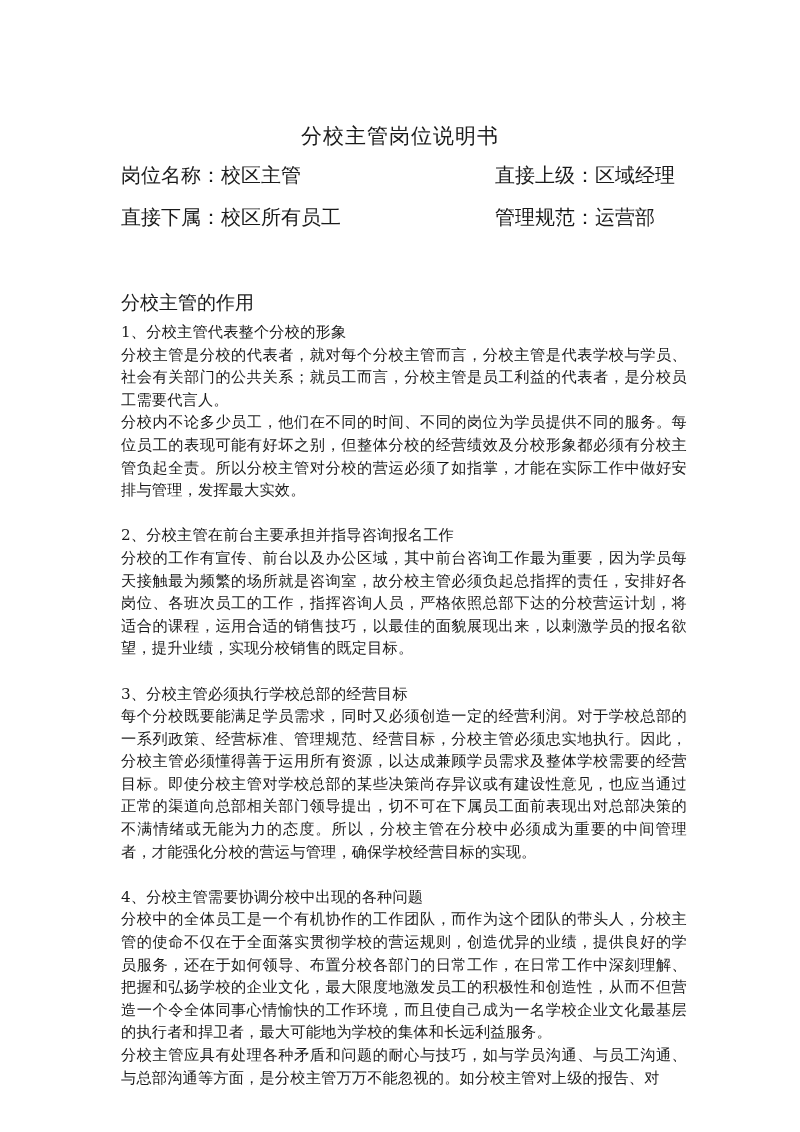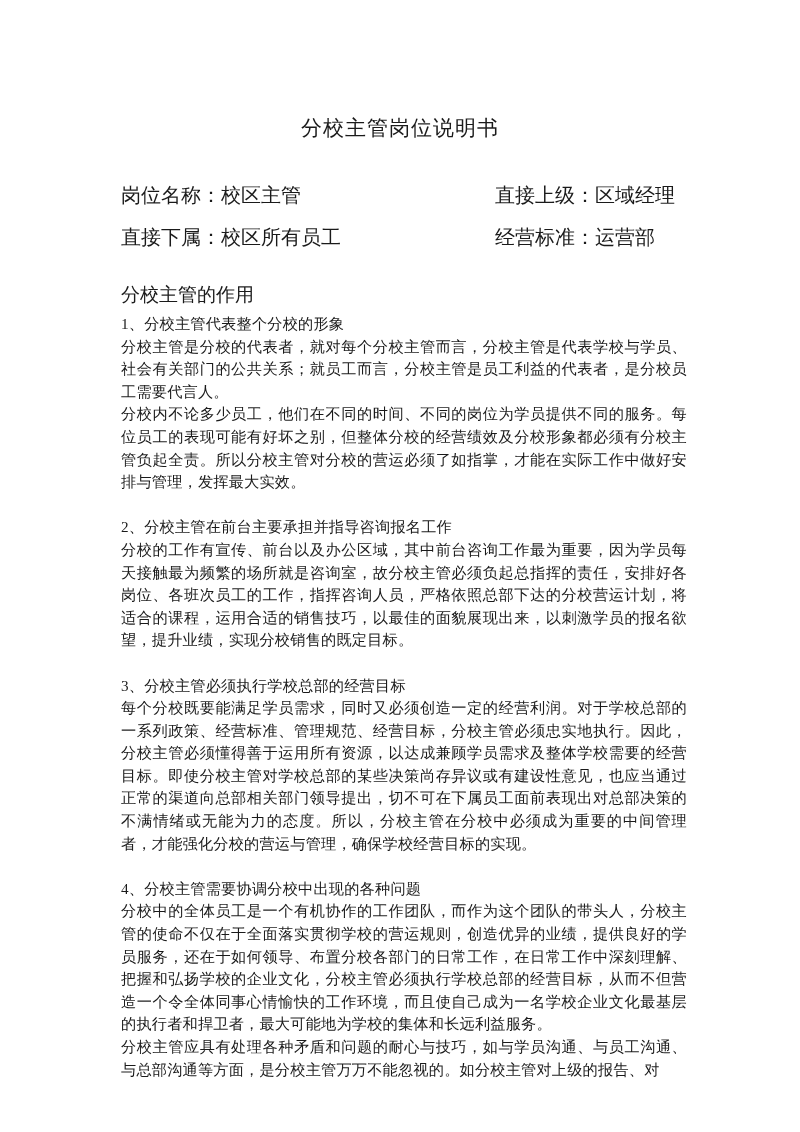--- a/index.html
+++ b/index.html
@@ -1,45 +1,45 @@
 <!DOCTYPE html>
 <html><head>
 <meta charset="utf-8">
 <style>
   html, body { margin: 0; padding: 0; background: #ffffff; }
   body { width: 800px; height: 1132px; position: relative; overflow: hidden;
          font-family: "DejaVu Serif", "Liberation Serif", serif; color: #1a1a1a; }
-  .page { position: absolute; left: 0; top: 8px; width: 800px; height: 1072px; }
+  .page { position: absolute; left: 0; top: 16px; width: 800px; height: 1072px; }
   .title { position: absolute; top: 106px; left: 0; width: 800px; text-align: center;
            font-size: 21px; font-weight: normal; letter-spacing: 1px; }
-  .meta-row { position: absolute; left: 121px; width: 560px; font-size: 20px; height: 30px; line-height: 30px; margin-top: 28px; }
+  .meta-row { position: absolute; left: 121px; width: 560px; font-size: 20px; height: 30px; line-height: 30px; }
   .meta-left { position: absolute; left: 0; top: 0; white-space: nowrap; }
   .meta-right { position: absolute; left: 374px; top: 0; white-space: nowrap; text-align: center; }
   .section-heading { position: absolute; left: 121px; top: 274px; font-size: 19px; }
   .content { position: absolute; left: 121px; top: 305px; width: 566px;
-             font-size: 15.2px; line-height: 22.6px; letter-spacing: 0.2px; font-family: Liberation Serif, serif; }
+             font-size: 15.2px; line-height: 22.6px; letter-spacing: 0.2px; }
   .item { margin: 0 0 22.6px 0; }
   .item-heading { margin: 0; }
   .para { margin: 0; text-align: justify; word-break: break-all; }
 </style>
 </head>
 <body>
 
 <div class="page">
 
   <div class="title">分校主管岗位说明书</div>
 
   <div class="meta-row" style="top:144px;">
     <span class="meta-left">岗位名称：校区主管</span>
     <span class="meta-right">直接上级：区域经理</span>
   </div>
 
   <div class="meta-row" style="top:186px;">
     <span class="meta-left">直接下属：校区所有员工</span>
-    <span class="meta-right">经营标准：运营部</span>
+    <span class="meta-right">管理规范：运营部</span>
   </div>
 
 
   <div class="section-heading">分校主管的作用</div>
 
   <div class="content">
 
     <div class="item">
       <p class="item-heading">1、分校主管代表整个分校的形象</p>
       <p class="para">分校主管是分校的代表者，就对每个分校主管而言，分校主管是代表学校与学员、社会有关部门的公共关系；就员工而言，分校主管是员工利益的代表者，是分校员工需要代言人。</p>
@@ -51,18 +51,18 @@
       <p class="para">分校的工作有宣传、前台以及办公区域，其中前台咨询工作最为重要，因为学员每天接触最为频繁的场所就是咨询室，故分校主管必须负起总指挥的责任，安排好各岗位、各班次员工的工作，指挥咨询人员，严格依照总部下达的分校营运计划，将适合的课程，运用合适的销售技巧，以最佳的面貌展现出来，以刺激学员的报名欲望，提升业绩，实现分校销售的既定目标。</p>
     </div>
 
     <div class="item">
       <p class="item-heading">3、分校主管必须执行学校总部的经营目标</p>
       <p class="para">每个分校既要能满足学员需求，同时又必须创造一定的经营利润。对于学校总部的一系列政策、经营标准、管理规范、经营目标，分校主管必须忠实地执行。因此，分校主管必须懂得善于运用所有资源，以达成兼顾学员需求及整体学校需要的经营目标。即使分校主管对学校总部的某些决策尚存异议或有建设性意见，也应当通过正常的渠道向总部相关部门领导提出，切不可在下属员工面前表现出对总部决策的不满情绪或无能为力的态度。所以，分校主管在分校中必须成为重要的中间管理者，才能强化分校的营运与管理，确保学校经营目标的实现。</p>
     </div>
 
     <div class="item">
       <p class="item-heading">4、分校主管需要协调分校中出现的各种问题</p>
-      <p class="para">分校中的全体员工是一个有机协作的工作团队，而作为这个团队的带头人，分校主管的使命不仅在于全面落实贯彻学校的营运规则，创造优异的业绩，提供良好的学员服务，还在于如何领导、布置分校各部门的日常工作，在日常工作中深刻理解、把握和弘扬学校的企业文化，分校主管必须执行学校总部的经营目标，从而不但营造一个令全体同事心情愉快的工作环境，而且使自己成为一名学校企业文化最基层的执行者和捍卫者，最大可能地为学校的集体和长远利益服务。</p>
+      <p class="para">分校中的全体员工是一个有机协作的工作团队，而作为这个团队的带头人，分校主管的使命不仅在于全面落实贯彻学校的营运规则，创造优异的业绩，提供良好的学员服务，还在于如何领导、布置分校各部门的日常工作，在日常工作中深刻理解、把握和弘扬学校的企业文化，最大限度地激发员工的积极性和创造性，从而不但营造一个令全体同事心情愉快的工作环境，而且使自己成为一名学校企业文化最基层的执行者和捍卫者，最大可能地为学校的集体和长远利益服务。</p>
       <p class="para">分校主管应具有处理各种矛盾和问题的耐心与技巧，如与学员沟通、与员工沟通、与总部沟通等方面，是分校主管万万不能忽视的。如分校主管对上级的报告、对</p>
     </div>
 
   </div>
 </div>
 
 </body></html>

